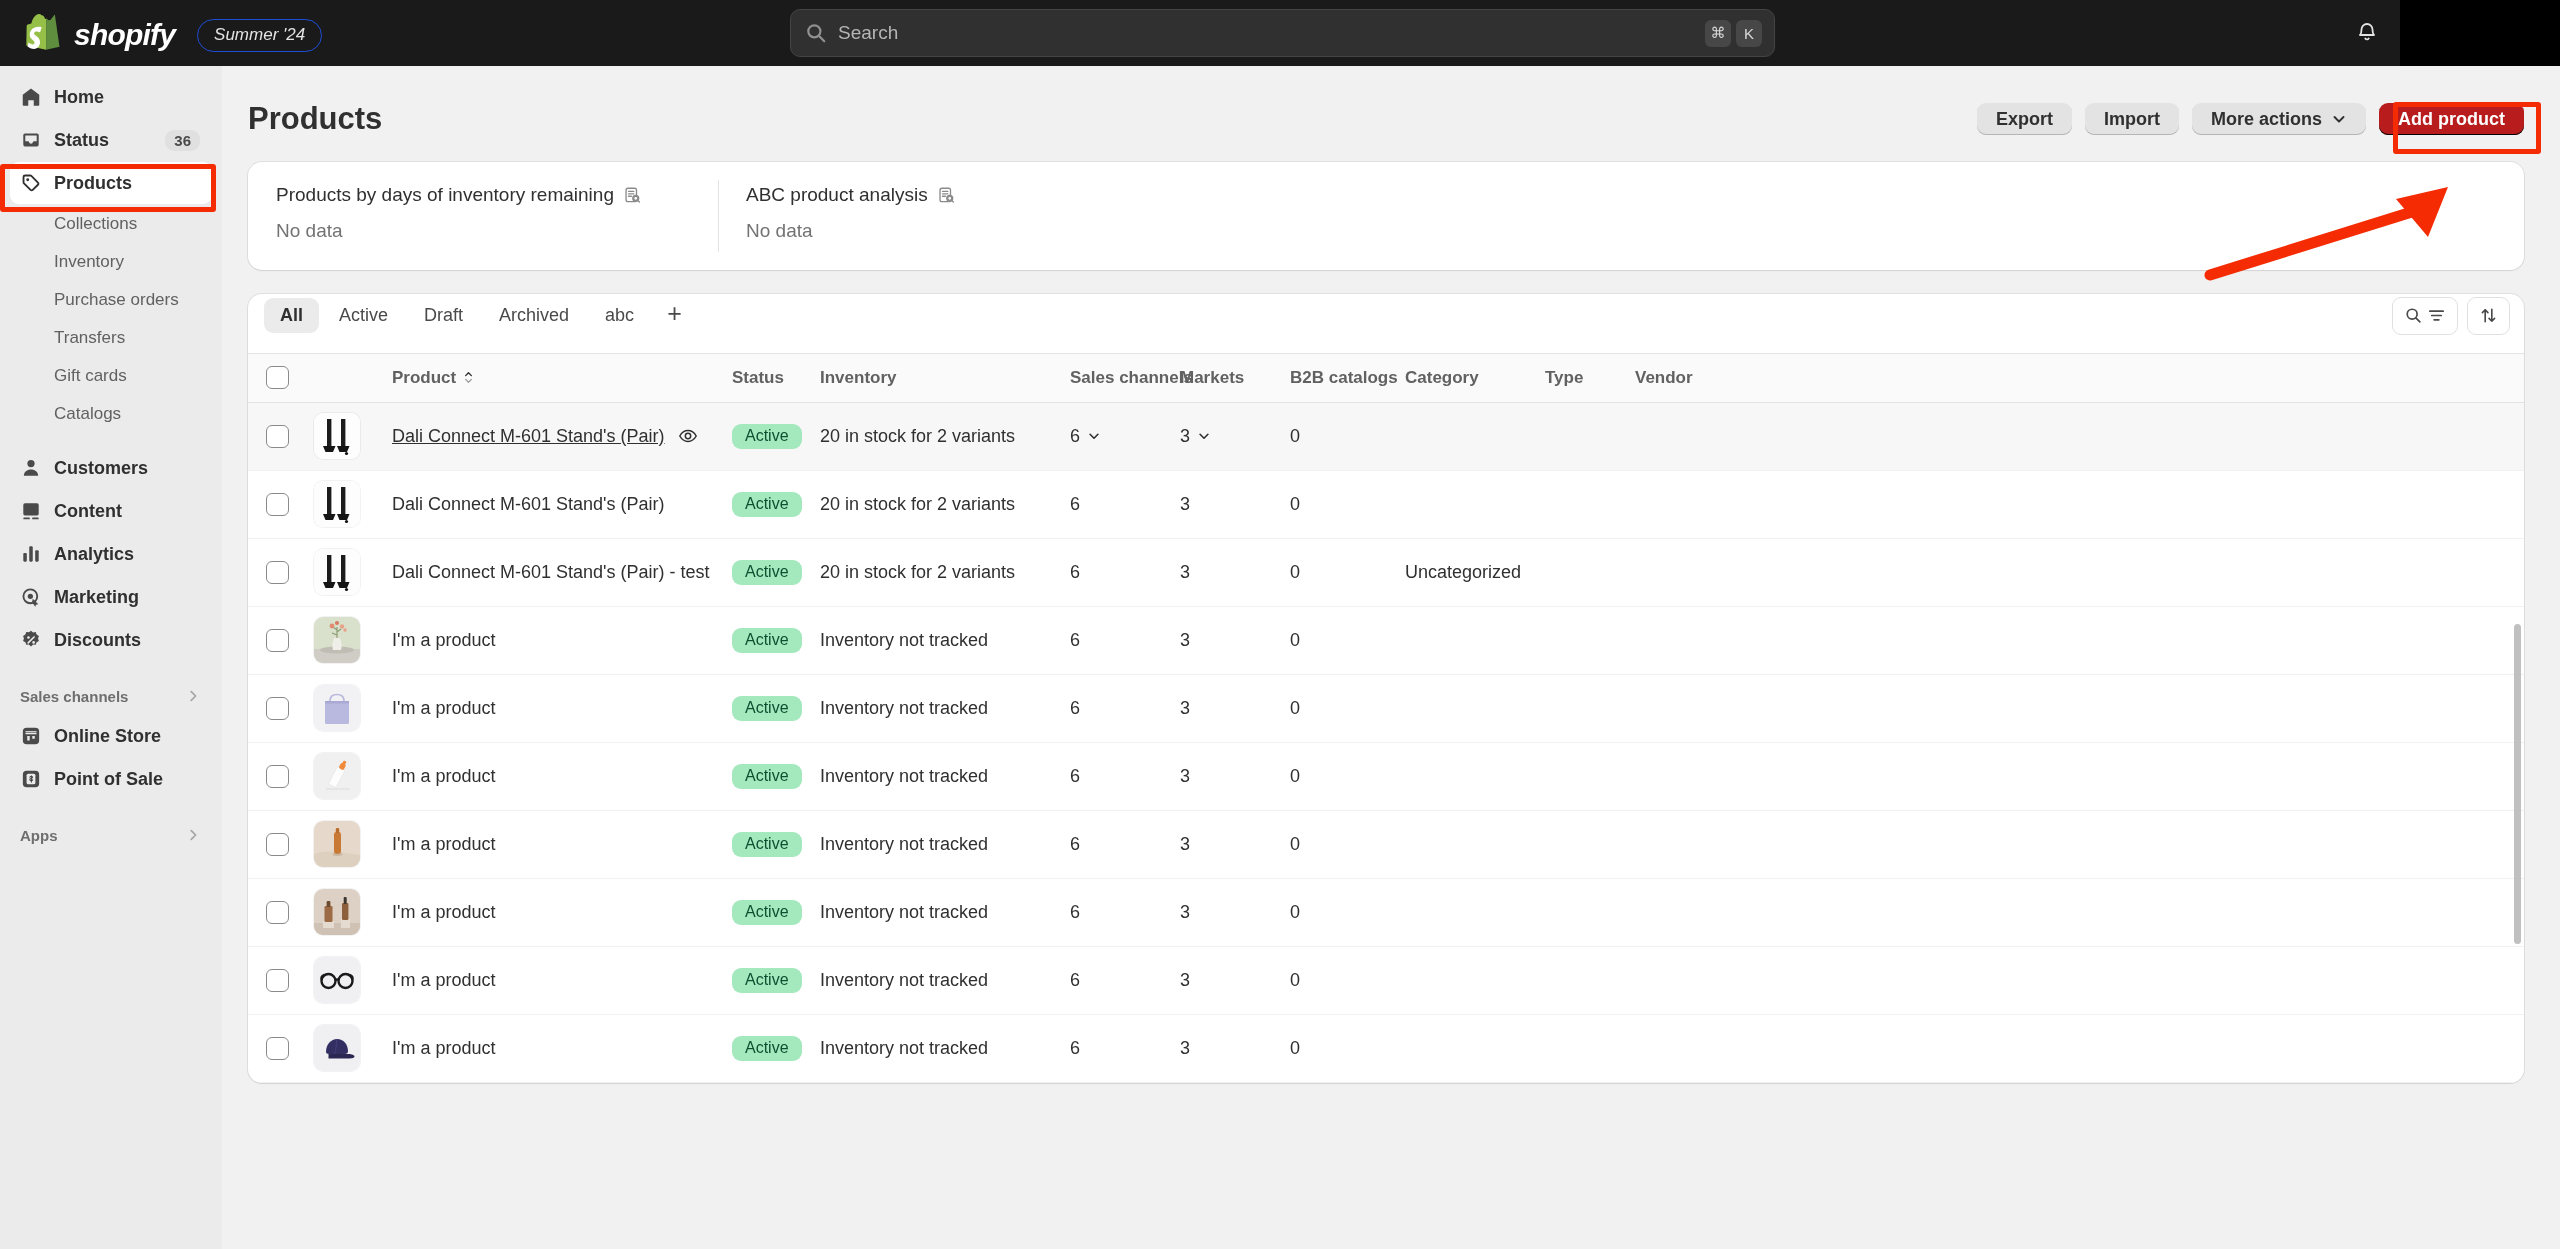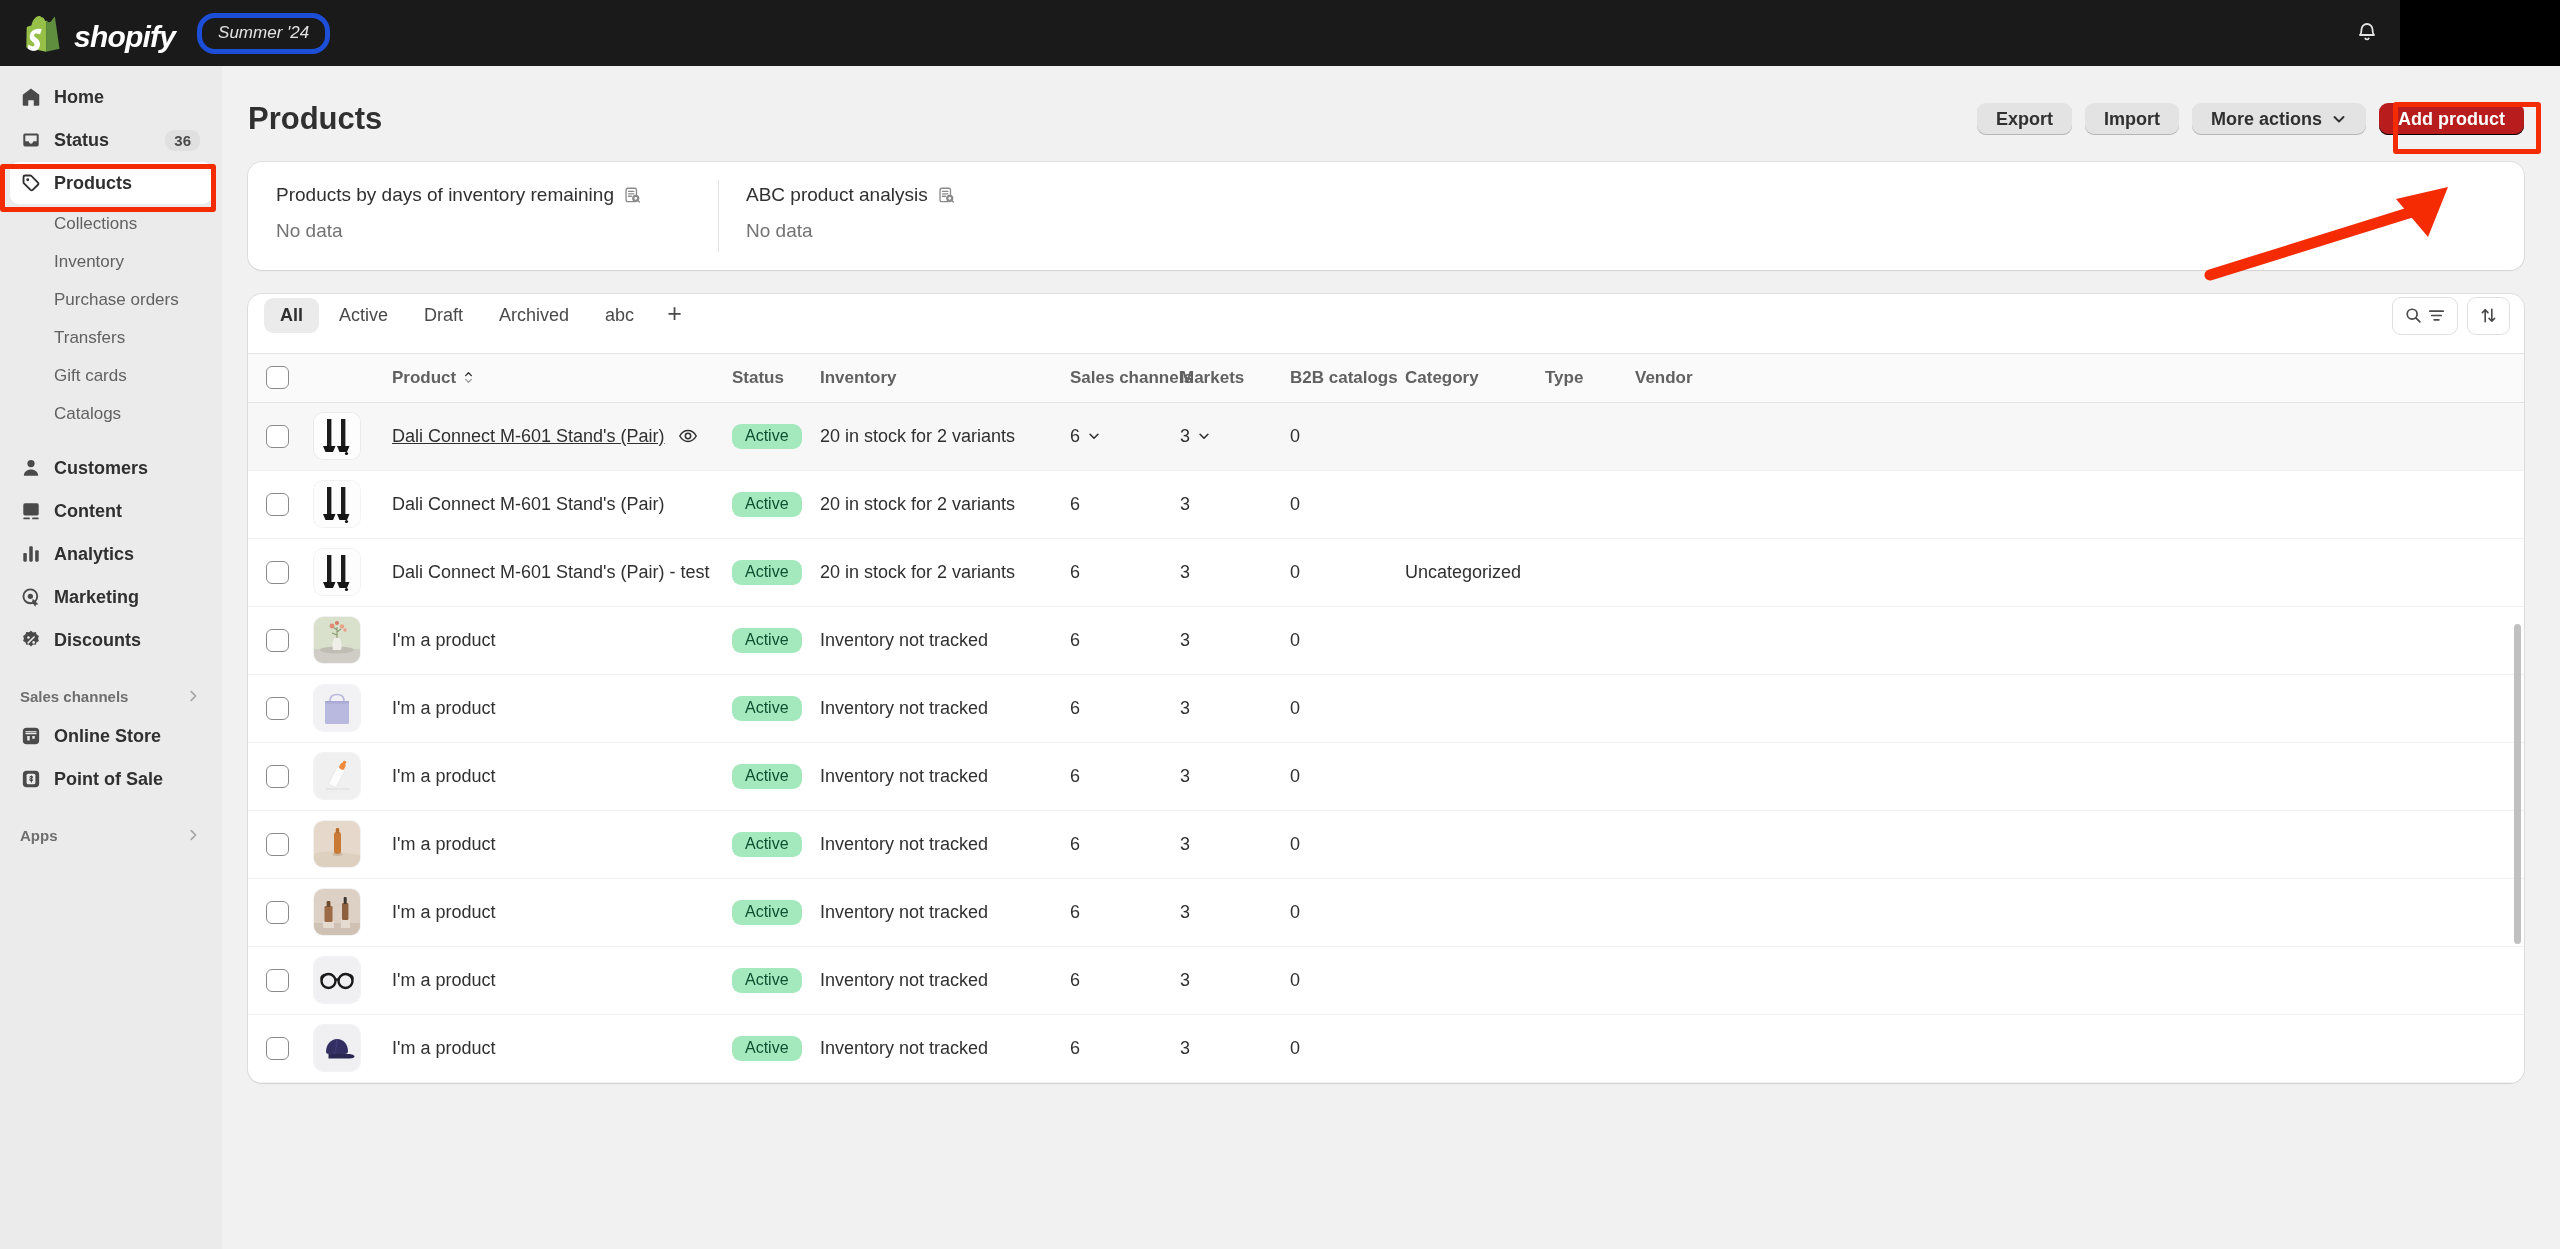--- a/index.html
+++ b/index.html
@@ -19,21 +19,21 @@
     display: flex; align-items: center;
     z-index: 50;
   }
   .brand { display: flex; align-items: flex-end; gap: 14px; padding-left: 26px; }
   .shopify-logo { width: 34px; height: 38px; display: block; }
   .brand-word {
     color: #ffffff; font-size: 30px; font-weight: 700;
     font-style: italic; letter-spacing: -0.8px;
   }
   .season-pill {
-    border: 5px solid #1d4ed8; border-radius: 18px;
+    border: 1px solid #1d4ed8; border-radius: 18px;
     color: #e3e3e3; font-size: 17px; font-style: italic;
     padding: 5px 16px 6px; margin-left: 8px; white-space: nowrap;
   }
   .searchwrap {
     position: absolute; left: 790px; top: 9px;
     width: 985px; height: 48px;
   }
   .searchbox {
     width: 100%; height: 100%;
     background: #303030; border: 1px solid #444;
@@ -250,20 +250,33 @@
   <div class="brand">
     <svg class="shopify-logo" viewBox="0 0 28 32">
       <path d="M20.3 5.1c-.1-.1-.3-.1-.4-.1l-1.6.3s-1.1-1.1-1.2-1.2c-.1-.1-.3-.1-.5-.1l-.8.2C15.4 2.6 14.5 1 12.9 1h-.2C12.2.4 11.6 0 11 0 6.8 0 4.8 5.3 4.2 8l-2.9.9c-.9.3-.9.3-1 1.2C.2 10.8 0 26.6 0 26.6L16.6 30V5.1h3.7z" fill="#95BF47"></path>
       <path d="M19.9 5c-.1 0-.2 0-.3 0l-1.6.3s-1.1-1.1-1.2-1.2c0 0-.1-.1-.2-.1L16.6 30 28 27.6s-3.9-26.4-3.9-26.6c-.1-.2-.2-.3-.4-.3L20.3 5.1 19.9 5z" fill="#5E8E3E"></path>
       <path d="M12.9 11.3l-1.4 4.2s-1.2-.7-2.7-.7c-2.2 0-2.3 1.4-2.3 1.7 0 1.9 5 2.6 5 7.1 0 3.5-2.2 5.8-5.2 5.8-3.6 0-5.4-2.2-5.4-2.2l1-3.2s1.9 1.6 3.5 1.6c1 0 1.5-.8 1.5-1.4 0-2.5-4.1-2.6-4.1-6.7 0-3.5 2.5-6.8 7.5-6.8 1.9 0 2.6.5 2.6.5z" fill="#FFFFFF"></path>
     </svg>
     <span class="brand-word">shopify</span>
     <span class="season-pill">Summer '24</span>
   </div>
 
+  <div class="searchwrap">
+    <div class="searchbox">
+      <svg class="search-ico" viewBox="0 0 20 20" fill="none" stroke="#b5b5b5" stroke-width="2">
+        <circle cx="8.5" cy="8.5" r="5.5"></circle>
+          <path d="M12.8 12.8L17.5 17.5" stroke-linecap="round"></path>
+      </svg>
+      <span class="search-ph">Search</span>
+      <span class="kbd-group">
+        <span class="kbd">⌘</span>
+        <span class="kbd">K</span>
+      </span>
+    </div>
+  </div>
 
   <div class="topright">
     <div class="bell-btn">
       <svg width="24" height="24" viewBox="0 0 24 24" fill="none" stroke="#e3e3e3" stroke-width="1.8">
         <path d="M12 3a5.5 5.5 0 00-5.5 5.5c0 4-1.5 5.5-1.5 5.5h14s-1.5-1.5-1.5-5.5A5.5 5.5 0 0012 3z" stroke-linejoin="round"></path>
         <path d="M10.3 17.5a2 2 0 003.4 0" stroke-linecap="round"></path>
       </svg>
     </div>
     <div class="avatar-block"></div>
   </div>

